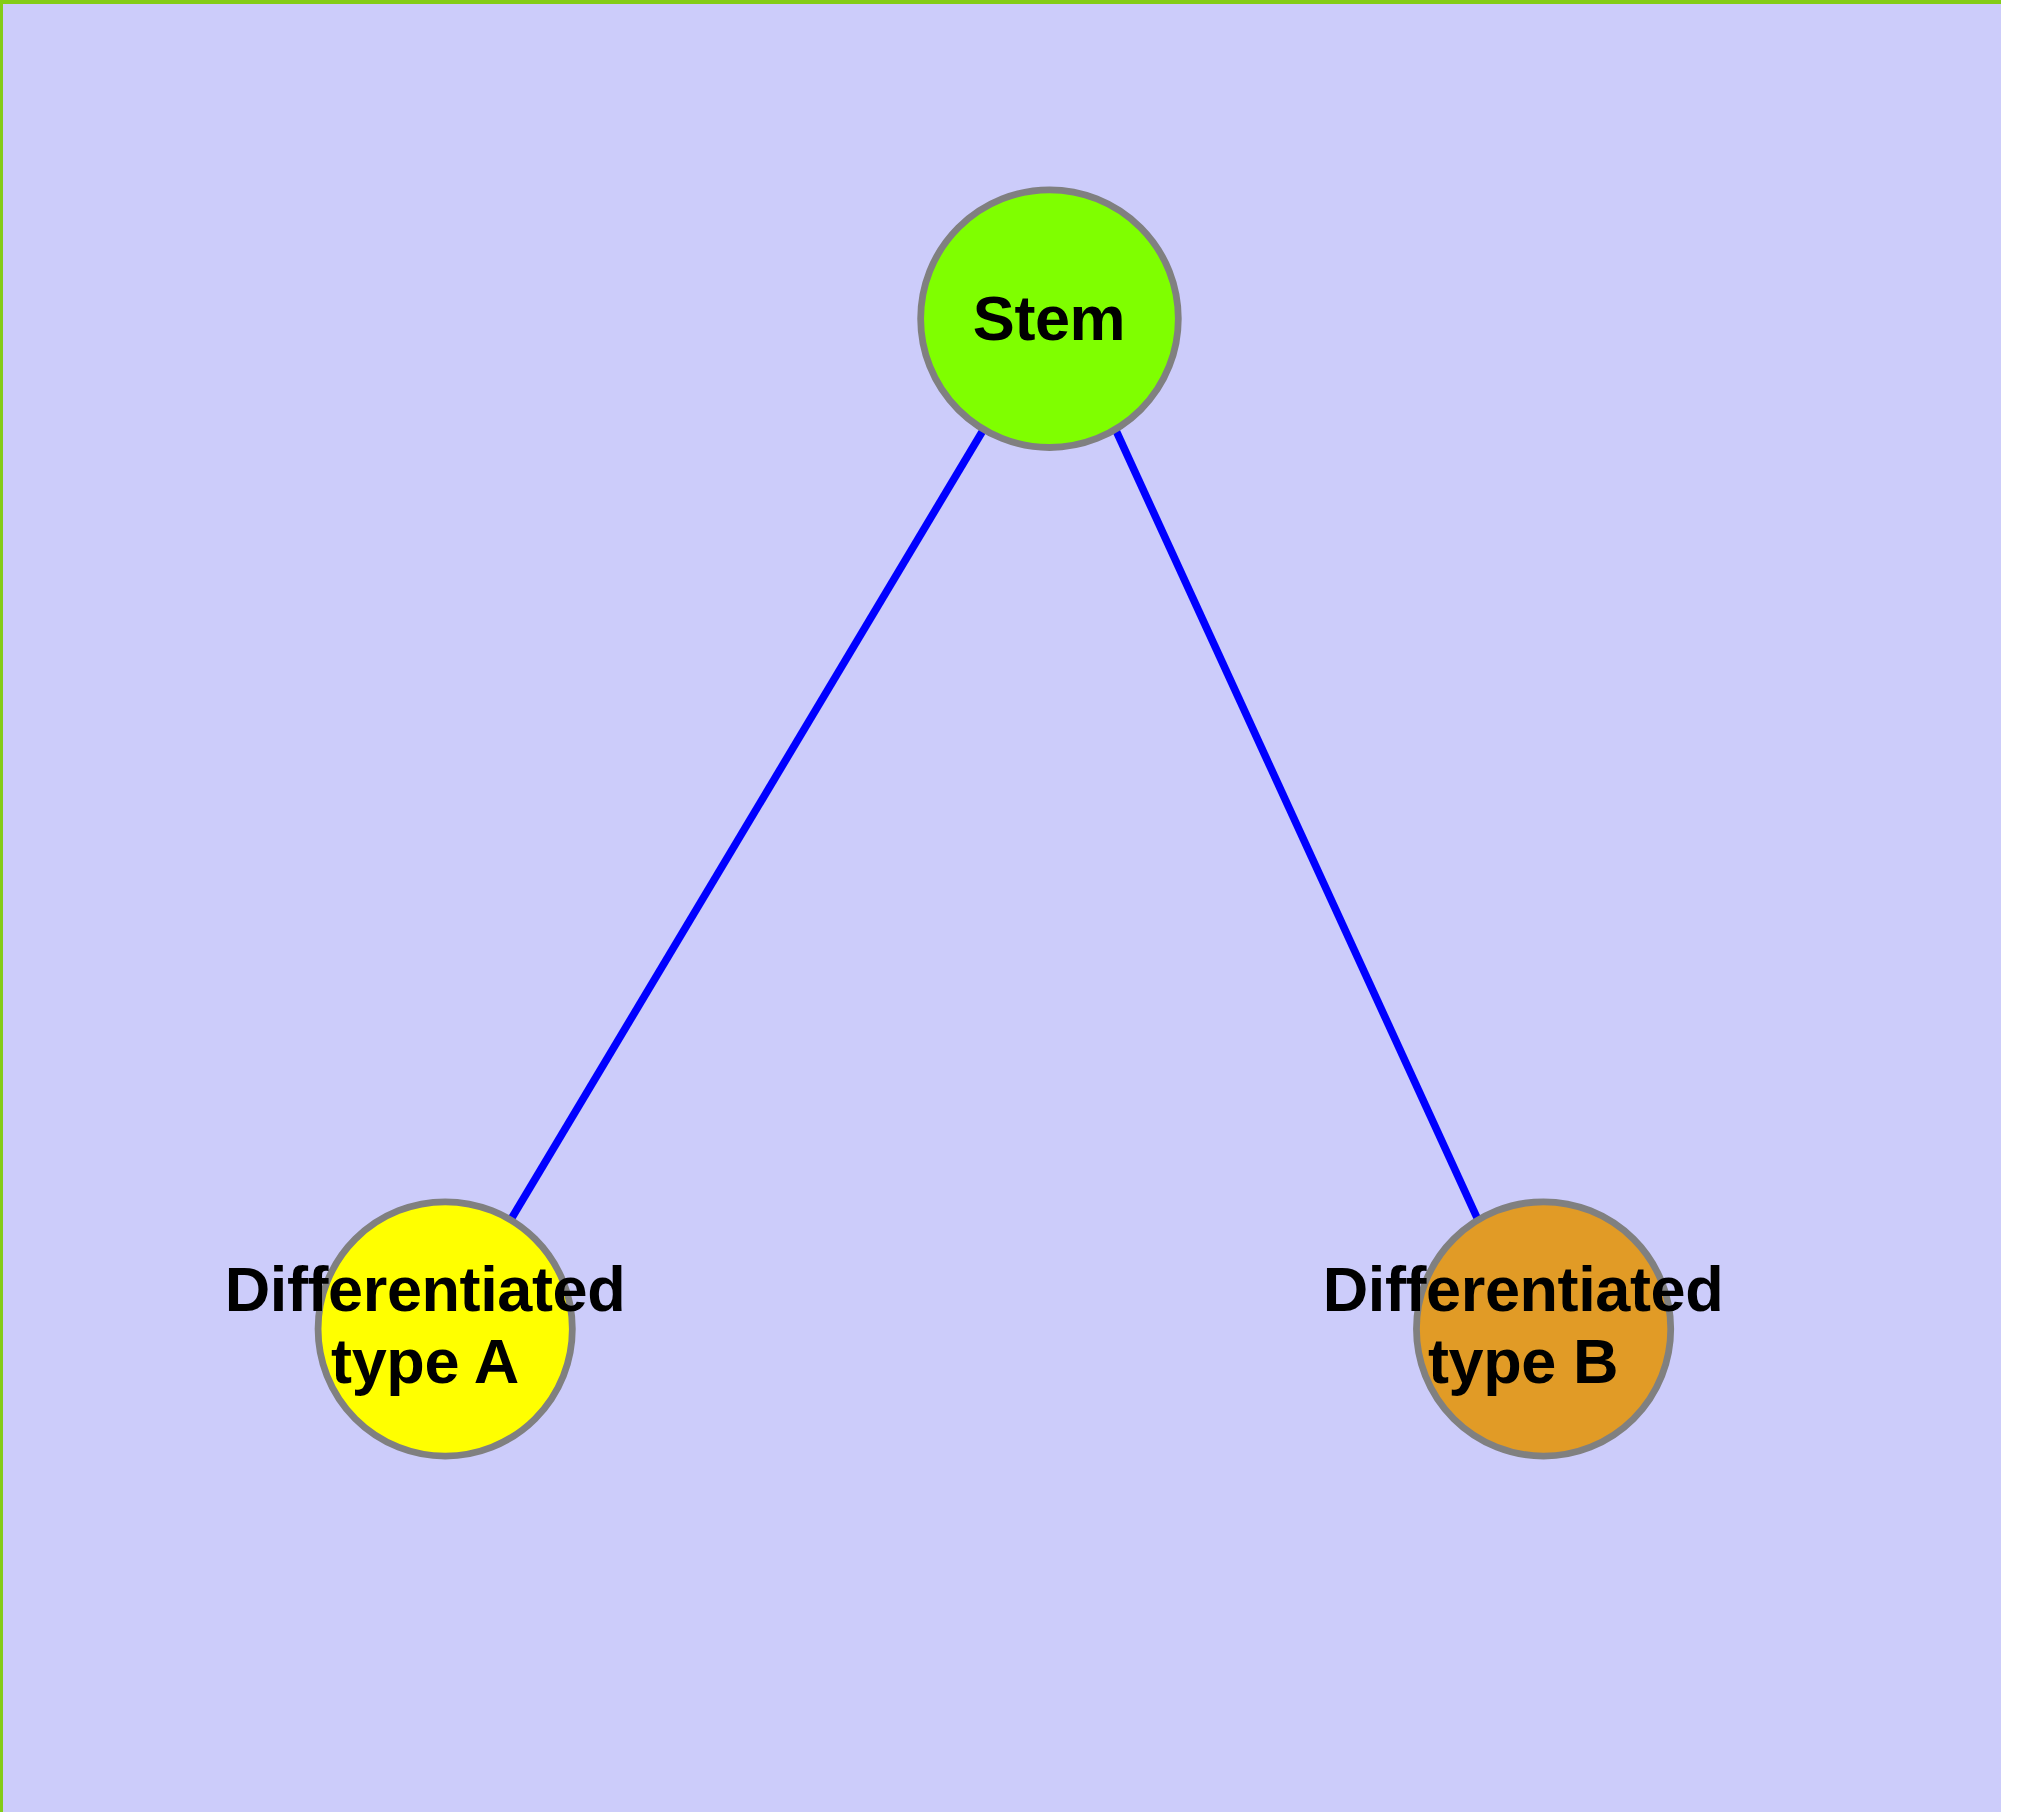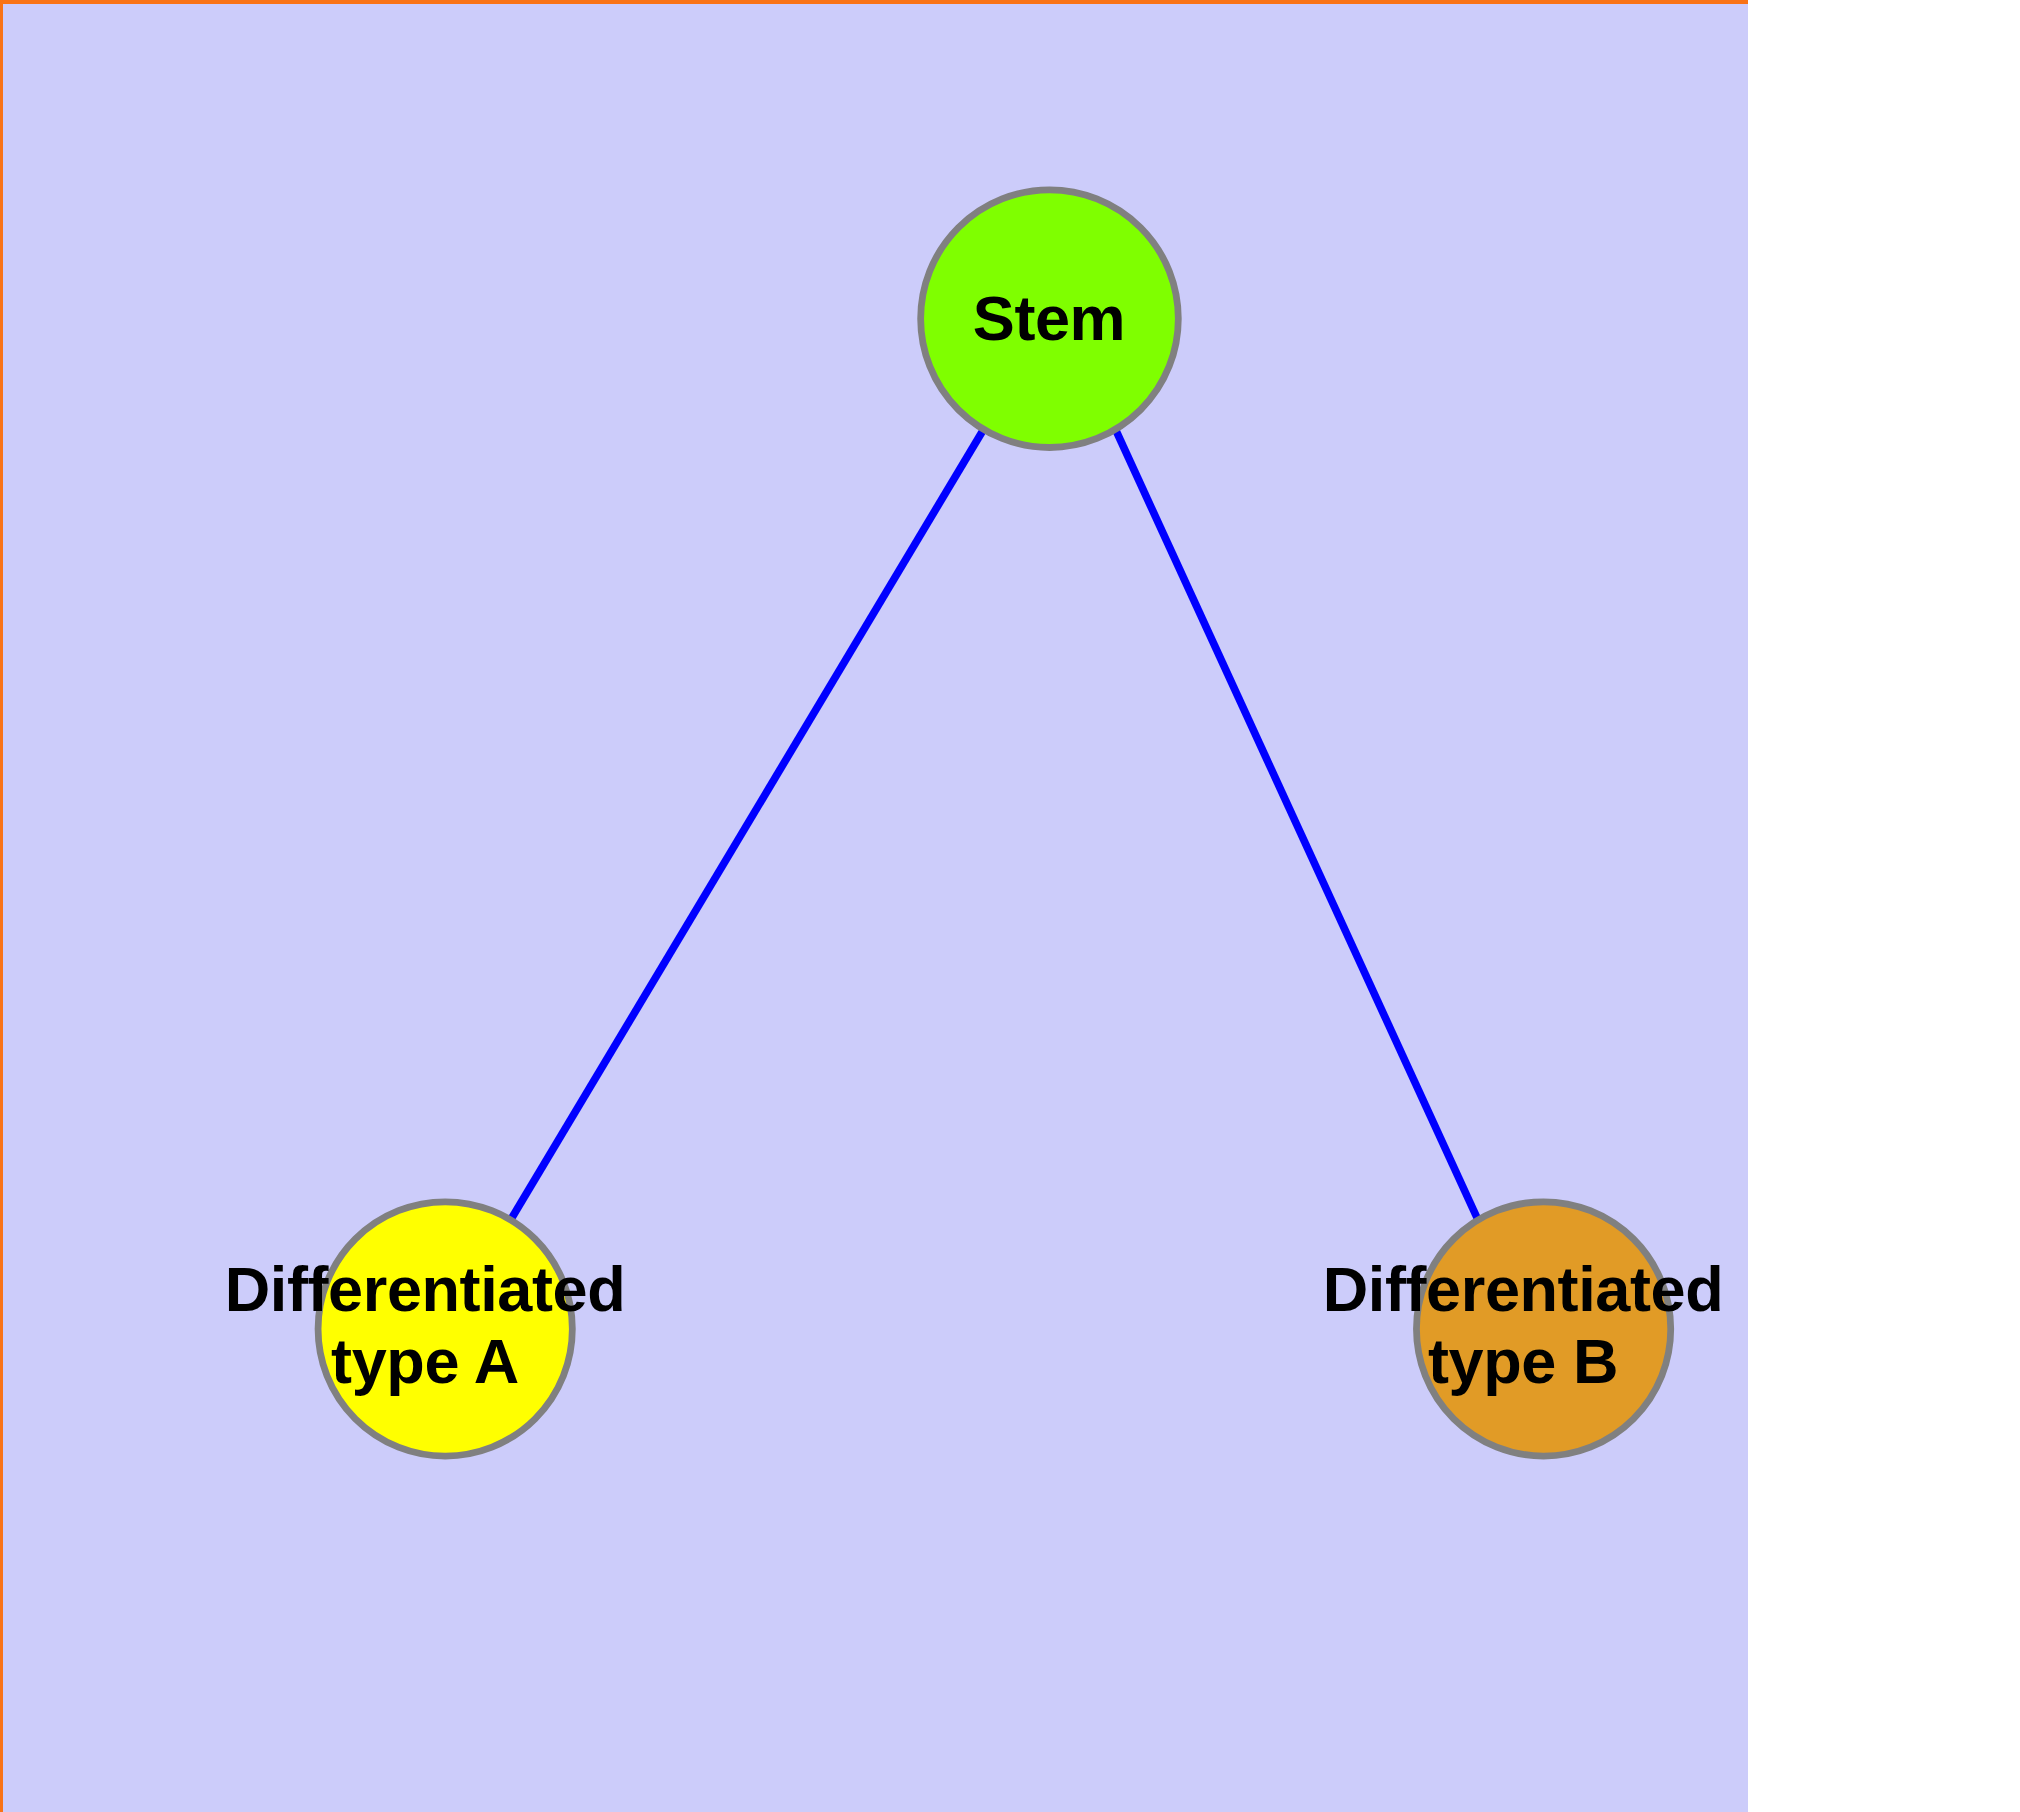--- a/index.html
+++ b/index.html
@@ -3,23 +3,23 @@
 <meta charset="utf-8">
 <title>Cell Differentiation Graph</title>
 <style>
   html, body {
     margin: 0;
     padding: 0;
     background: #ffffff;
   }
   #canvas {
     position: relative;
-    width: 1748px;
+    width: 2001px;
     height: 1812px;
-    background: #f97316;
+    background: #84cc16;
     overflow: hidden;
     font-family: "Liberation Sans", "DejaVu Sans", sans-serif;
   }
   #plot-area {
     position: absolute;
     left: 2.5px;
     top: 4.2px;
     width: 2018px;
     height: 1808px;
     background: #ccccfa;

